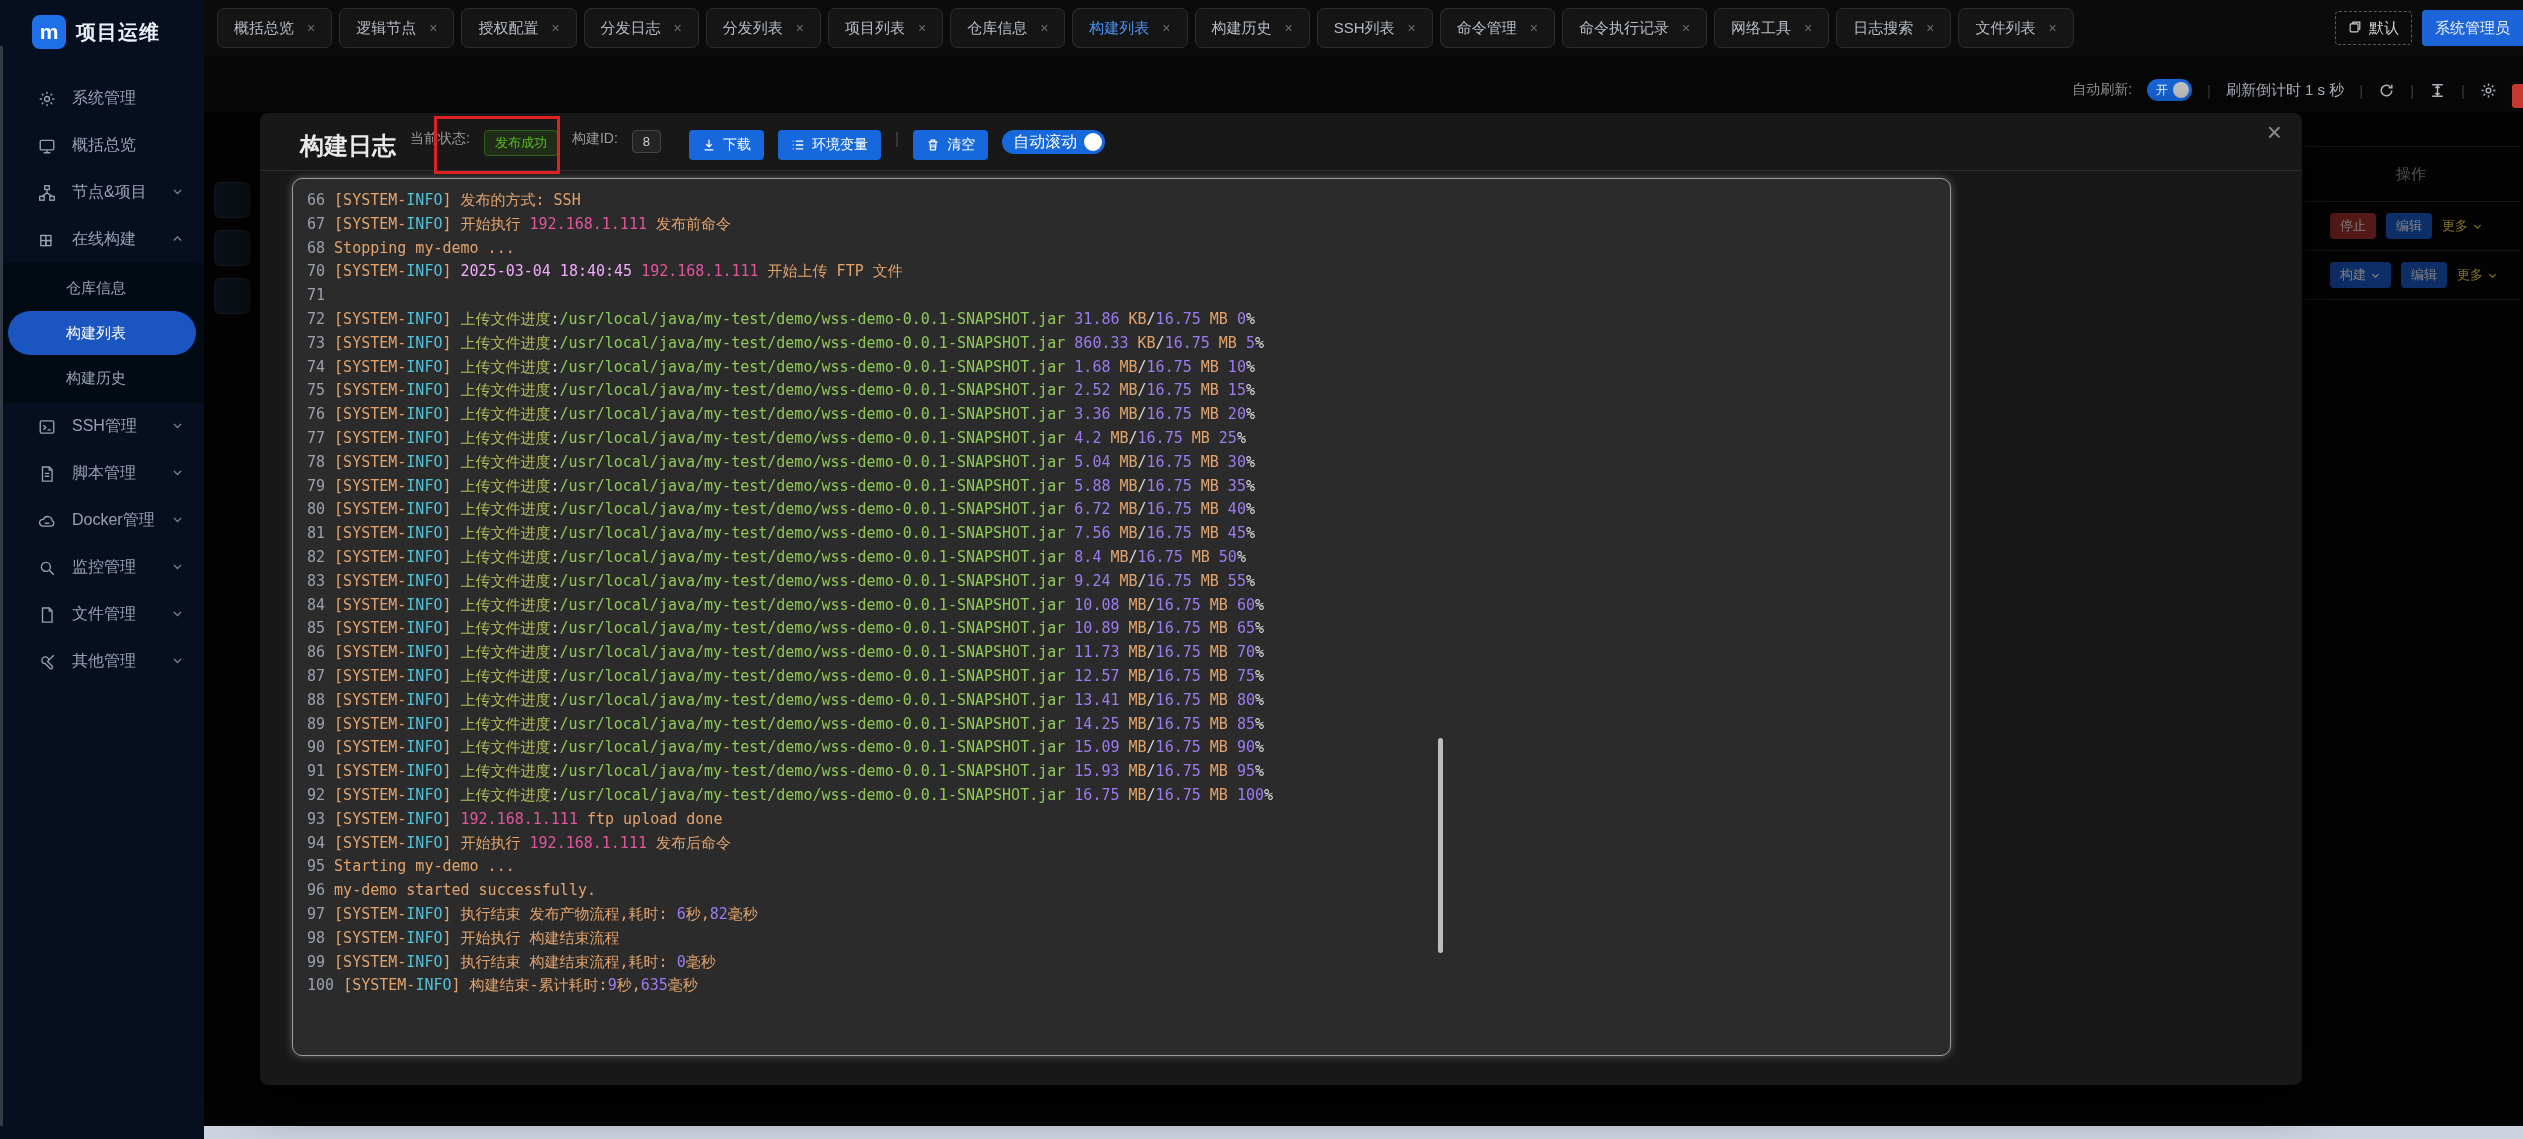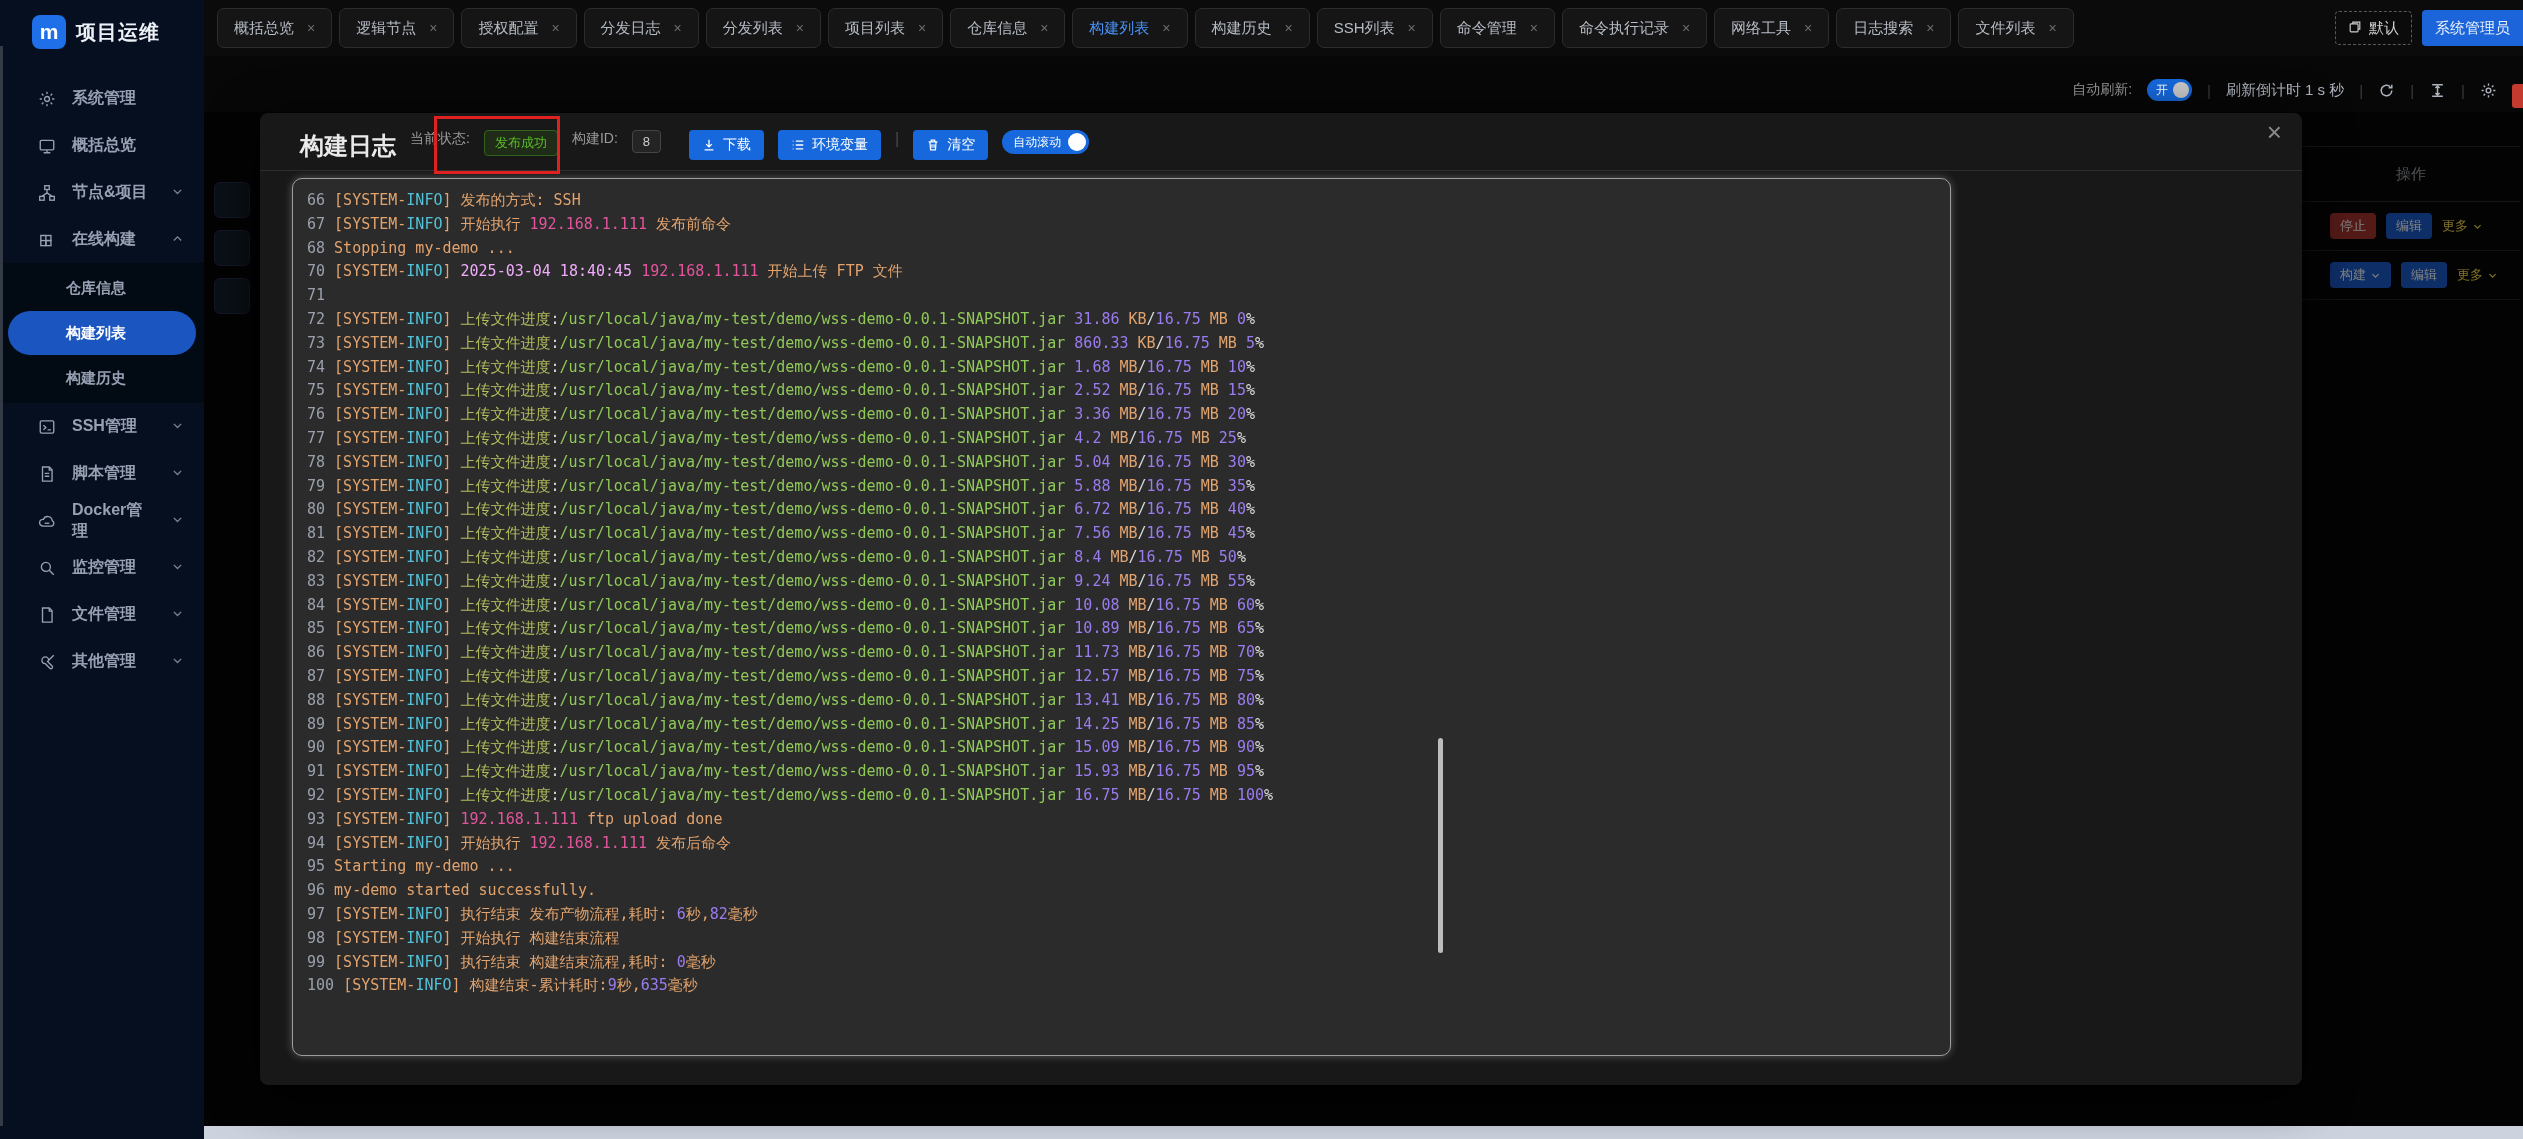--- a/index.html
+++ b/index.html
@@ -8,21 +8,21 @@
          font-family:"Liberation Sans", sans-serif; }
 
   
   .sidebar { position:absolute; left:0; top:0; width:204px; height:1139px;
              background:#050f20; z-index:3; }
   .side-scroll { position:absolute; left:0; top:46px; width:3px; height:1080px; background:#343b47; }
   .logo-row { display:flex; align-items:center; gap:10px; padding:15px 0 0 32px; }
   .logo-badge { width:34px; height:34px; background:#1f6fe8; border-radius:8px; color:#fff;
                 display:flex; align-items:center; justify-content:center; font-weight:bold; font-size:21px; }
   .logo-text { color:#eef2f8; font-size:20px; font-weight:bold; letter-spacing:1px; }
-  .menu { margin-top:26px;font-weight:bold; }
+  .menu { margin-top:26px; }
   .menu-item { display:flex; align-items:center; height:47px; padding:0 20px 0 38px;
                color:#97a1b3; font-size:16px; gap:16px; cursor:pointer; }
   .menu-item svg { flex:0 0 auto; }
   .chev { margin-left:auto; opacity:.8; }
   .submenu { background:#020a13; padding:3px 0; }
   .submenu-item { height:44px; display:flex; align-items:center; padding-left:66px;
                   color:#97a1b3; font-size:15px; cursor:pointer; }
   .submenu-item.active { background:#1b55c0; color:#fff; border-radius:22px;
                          margin:1px 8px; padding-left:58px; }
 
@@ -81,21 +81,21 @@
   .modal-title { font-size:24px; font-weight:bold; color:#eaeaea; }
   .meta-label { color:#9a9a9a; font-size:14px; }
   .badge-green { color:#5dbb2a; border:1px solid #31611b; background:rgba(82,196,26,.12);
                  padding:3px 10px; border-radius:4px; font-size:13px; }
   .badge-id { color:#cfcfcf; border:1px solid #454545; background:#242424;
               padding:3px 10px; border-radius:4px; font-size:13px; }
   .btn-blue { display:flex; align-items:center; gap:7px; background:#1668dc; color:#fff;
               font-size:14px; height:30px; padding:0 13px; border-radius:4px; cursor:pointer; }
   .hsep { color:#4a4a4a; font-size:16px; }
   .pill-toggle { display:flex; align-items:center; gap:7px; background:#1668dc; color:#fff;
-                 font-size:12px; height:24px; border-radius:12px; padding:0 3px 0 11px; cursor:pointer; }
+                 font-size:16px; height:24px; border-radius:12px; padding:0 3px 0 11px; cursor:pointer; }
   .pill-toggle .knob { width:18px; height:18px; background:#fff; border-radius:50%; }
   .modal-divider { position:absolute; left:0; top:57px; width:100%; height:1px; background:#2d2d2d; }
   .modal-close { position:absolute; top:4px; right:20px; font-size:26px; color:#8a8a8a; cursor:pointer; }
   .red-box { position:absolute; left:174px; top:3px; width:126px; height:58px;
              border:3px solid #e02121; z-index:20; pointer-events:none; }
 
   
   .logbox { position:absolute; left:32px; top:65px; width:1659px; height:878px;
             background:#2b2b2b; border:1px solid #9d9d9d; border-radius:10px;
             box-shadow:0 0 9px rgba(255,255,255,.28); padding:10px 0 0 14px; overflow:hidden; }

